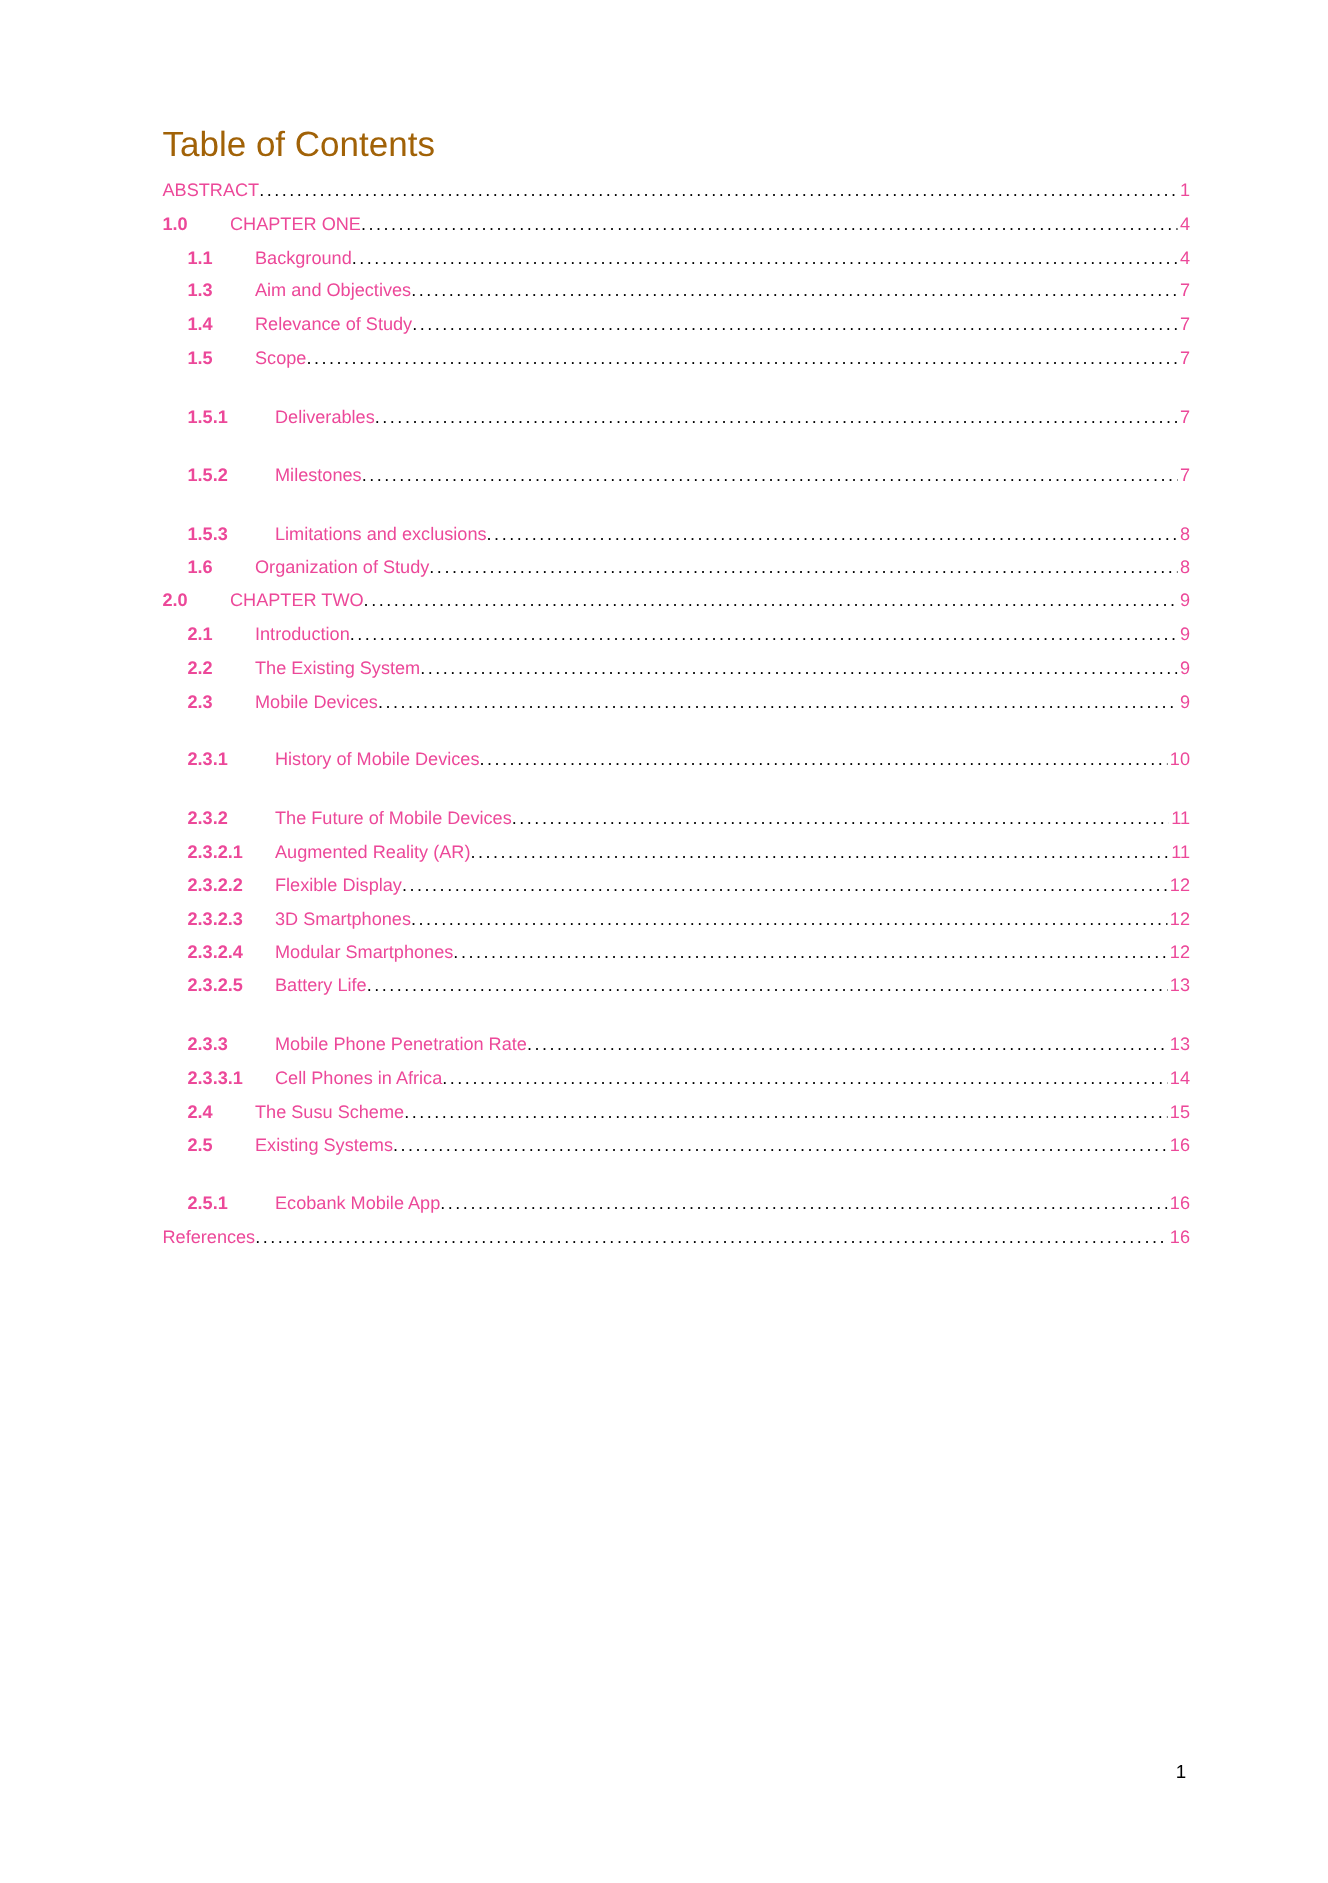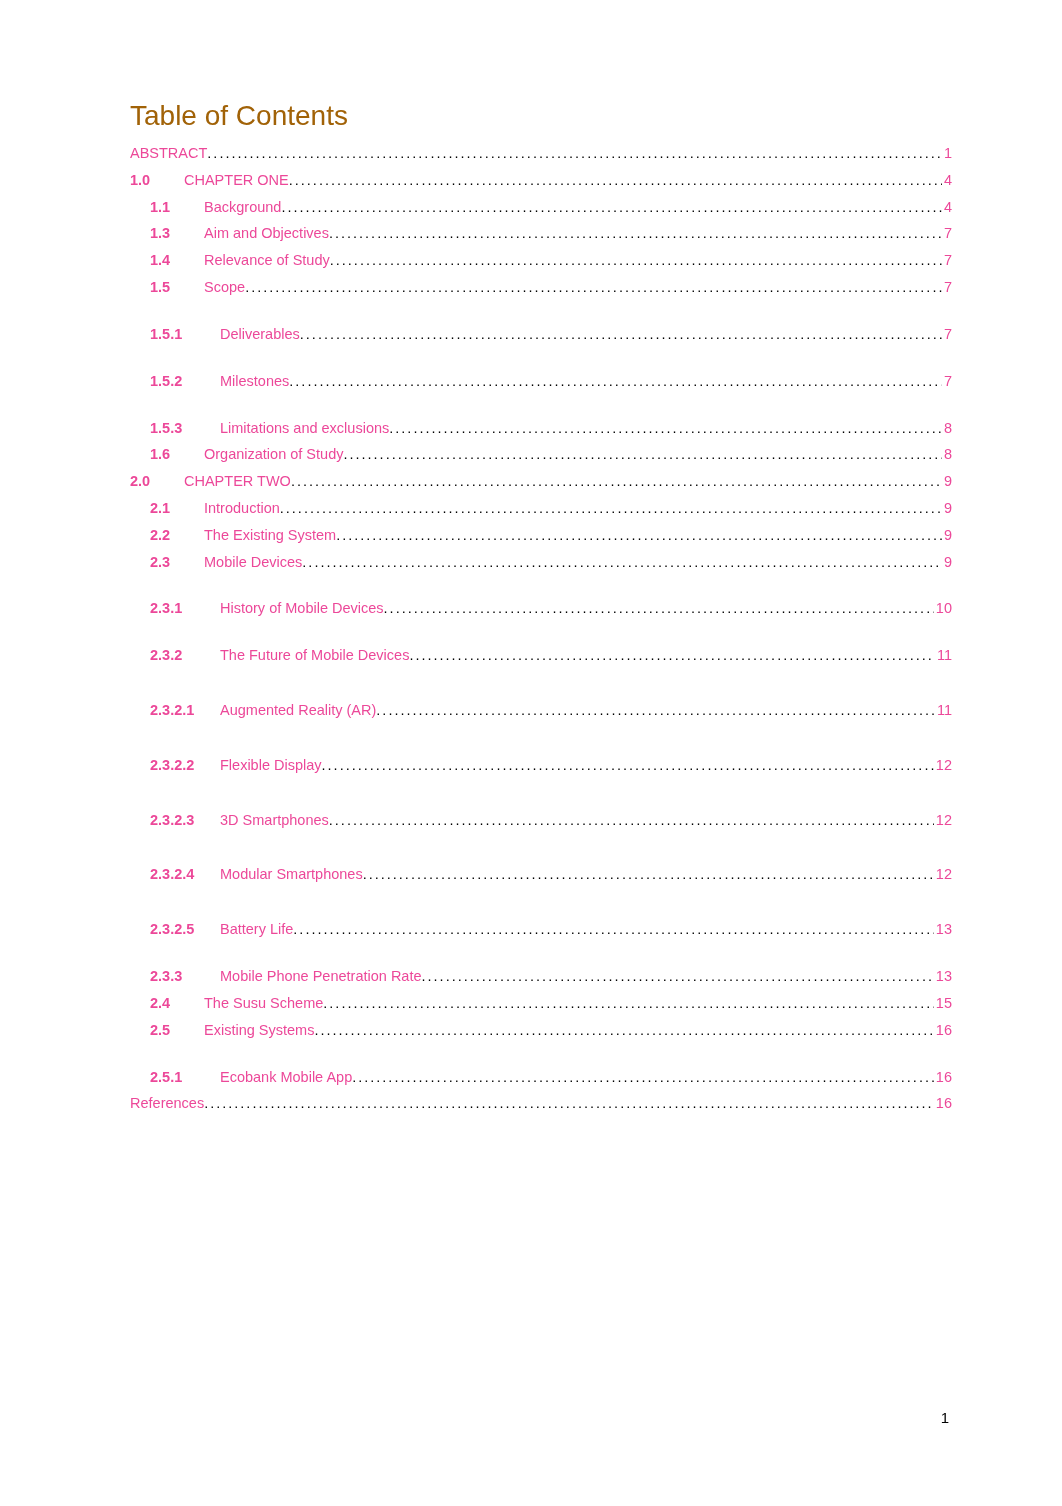--- a/index.html
+++ b/index.html
@@ -56,21 +56,21 @@
       flex-shrink: 0;
       padding-left: 2px;
     }
     .indent-0 { padding-left: 0; }
     .indent-1 .toc-num { width: 54px; }
     .indent-1 { padding-left: 0; }
     .indent-2 { padding-left: 20px; }
     .indent-2 .toc-num { width: 54px; }
     .indent-3 { padding-left: 20px; }
     .indent-3 .toc-num { width: 70px; margin-top: 20px; }
-    .indent-4 { padding-left: 20px; margin-top: 28px; }
+    .indent-4 { padding-left: 20px; }
     .indent-4 .toc-num { width: 70px; }
     .page-number {
       position: absolute;
       bottom: 80px;
       right: 113px;
       font-size: 15px;
       color: #000;
     }
   </style>
 </head>
@@ -203,20 +203,26 @@
         <span class="toc-label">Battery Life</span>
         <span class="toc-dots"></span>
         <span class="toc-page">13</span>
       </div>
       <div class="toc-entry indent-3">
         <span class="toc-num">2.3.3</span>
         <span class="toc-label">Mobile Phone Penetration Rate</span>
         <span class="toc-dots"></span>
         <span class="toc-page">13</span>
       </div>
+      <div class="toc-entry indent-4">
+        <span class="toc-num">2.3.3.1</span>
+        <span class="toc-label">Cell Phones in Africa</span>
+        <span class="toc-dots"></span>
+        <span class="toc-page">14</span>
+      </div>
       <div class="toc-entry indent-2">
         <span class="toc-num">2.4</span>
         <span class="toc-label">The <span class="toc-italic">Susu</span> Scheme</span>
         <span class="toc-dots"></span>
         <span class="toc-page">15</span>
       </div>
       <div class="toc-entry indent-2">
         <span class="toc-num">2.5</span>
         <span class="toc-label">Existing Systems</span>
         <span class="toc-dots"></span>

